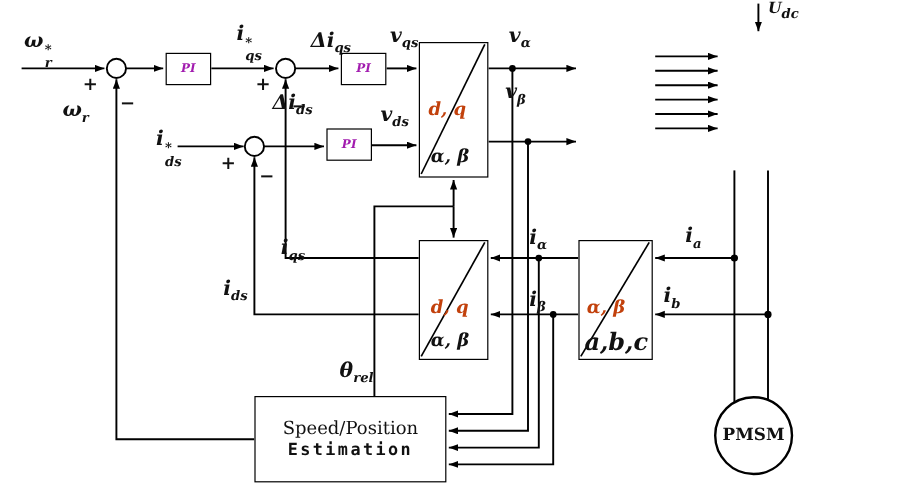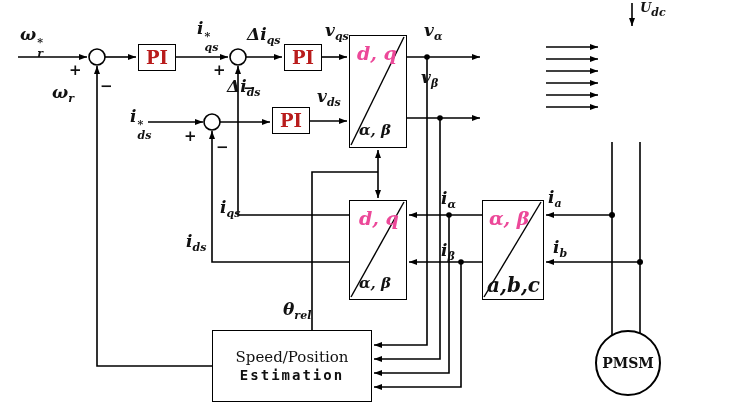--- a/index.html
+++ b/index.html
@@ -2,28 +2,28 @@
 <html><head>
 <meta charset="utf-8">
 <style>
   html,body{margin:0;padding:0;background:#fff;}
   .canvas{position:relative;width:750px;height:418px;background:#fff;overflow:hidden;
           font-family:"DejaVu Serif",serif;}
   svg.wires{position:absolute;left:0;top:0;z-index:1;}
   .blk{position:absolute;background:#fff;border:1.6px solid #000;z-index:2;box-sizing:border-box;
        display:flex;align-items:center;justify-content:center;}
   .blk .stacktxt{display:flex;flex-direction:column;align-items:center;line-height:1.25;}
-  .pi-label{font-weight:bold;font-size:18px;color:#b91c1c;}
+  .pi-label{font-weight:bold;font-size:10px;color:#a21caf;font-style:italic;}
   .big-label{font-weight:bold;font-size:16px;color:#111;}
   .inv-label{font-weight:bold;font-size:12.5px;color:#111;}
   .est-line1{font-size:15px;color:#111;}
   .est-line2{font-family:"DejaVu Sans Mono",monospace;font-weight:bold;font-size:14px;letter-spacing:2px;color:#111;}
   .tblk{display:block;}
   .tblk svg.diag{position:absolute;left:0;top:0;}
-  .tb-top{position:absolute;font-style:italic;font-weight:bold;font-size:19px;color:#ec4899;white-space:nowrap;}
+  .tb-top{position:absolute;font-style:italic;font-weight:bold;font-size:15px;color:#c2410c;white-space:nowrap;margin-top:40px;}
   .tb-bottom{position:absolute;font-style:italic;font-weight:bold;font-size:15px;color:#111;white-space:nowrap;}
   .circle{border-radius:50%;border-width:2px;}
   .lbl{position:absolute;z-index:5;font-style:italic;font-weight:bold;font-size:17px;color:#111;white-space:nowrap;}
   .lbl sub{font-size:11px;}
   .lbl.sm{font-size:13px;}
   .lbl.sm sub{font-size:11px;}
   .ss{display:inline-flex;flex-direction:column;align-items:flex-start;font-size:11px;line-height:1.0;
       vertical-align:-0.5em;margin-left:1px;font-style:italic;}
   .sgn{position:absolute;z-index:5;font-weight:bold;font-size:15px;color:#111;}
 </style>
@@ -150,35 +150,35 @@
 
   <div class="lbl" style="left:20px;top:24px"><span>ω</span><span class="ss">
         <span>*</span>
         <span>r</span>
       </span></div>
   <div class="lbl" style="left:52px;top:82px"><span>ω</span><sub>r</sub></div>
   <div class="lbl" style="left:197px;top:18px"><span>i</span><span class="ss">
         <span>*</span>
         <span>qs</span>
       </span></div>
-  <div class="lbl" style="left:247px;top:24px"><span>Δi</span><sub>qs</sub></div>
+  <div class="lbl" style="left:259px;top:24px"><span>Δi</span><sub>qs</sub></div>
   <div class="lbl" style="left:325px;top:20px"><span>v</span><sub>qs</sub></div>
   <div class="lbl" style="left:130px;top:106px"><span>i</span><span class="ss">
         <span>*</span>
         <span>ds</span>
       </span></div>
   <div class="lbl" style="left:227px;top:76px"><span>Δi</span><sub>ds</sub></div>
   <div class="lbl" style="left:317px;top:86px"><span>v</span><sub>ds</sub></div>
   <div class="lbl" style="left:424px;top:20px"><span>v</span><sub>α</sub></div>
   <div class="lbl" style="left:421px;top:67px"><span>v</span><sub>β</sub></div>
   <div class="lbl" style="left:441px;top:188px"><span>i</span><sub>α</sub></div>
   <div class="lbl" style="left:441px;top:240px"><span>i</span><sub>β</sub></div>
-  <div class="lbl" style="left:548px;top:187px"><span>i</span><sub>a</sub></div>
+  <div class="lbl" style="left:571px;top:187px"><span>i</span><sub>a</sub></div>
   <div class="lbl" style="left:553px;top:237px"><span>i</span><sub>b</sub></div>
-  <div class="lbl" style="left:220px;top:197px"><span>i</span><sub>qs</sub></div>
+  <div class="lbl" style="left:234px;top:197px"><span>i</span><sub>qs</sub></div>
   <div class="lbl" style="left:186px;top:231px"><span>i</span><sub>ds</sub></div>
   <div class="lbl" style="left:283px;top:299px"><span>θ</span><sub>rel</sub></div>
   <div class="lbl sm" style="left:640px;top:0px"><span>U</span><sub>dc</sub></div>
 
   <div class="sgn" style="left:69px;top:61px">+</div>
   <div class="sgn" style="left:100px;top:77px">−</div>
   <div class="sgn" style="left:213px;top:61px">+</div>
   <div class="sgn" style="left:243px;top:79px">−</div>
   <div class="sgn" style="left:184px;top:127px">+</div>
   <div class="sgn" style="left:216px;top:138px">−</div>

